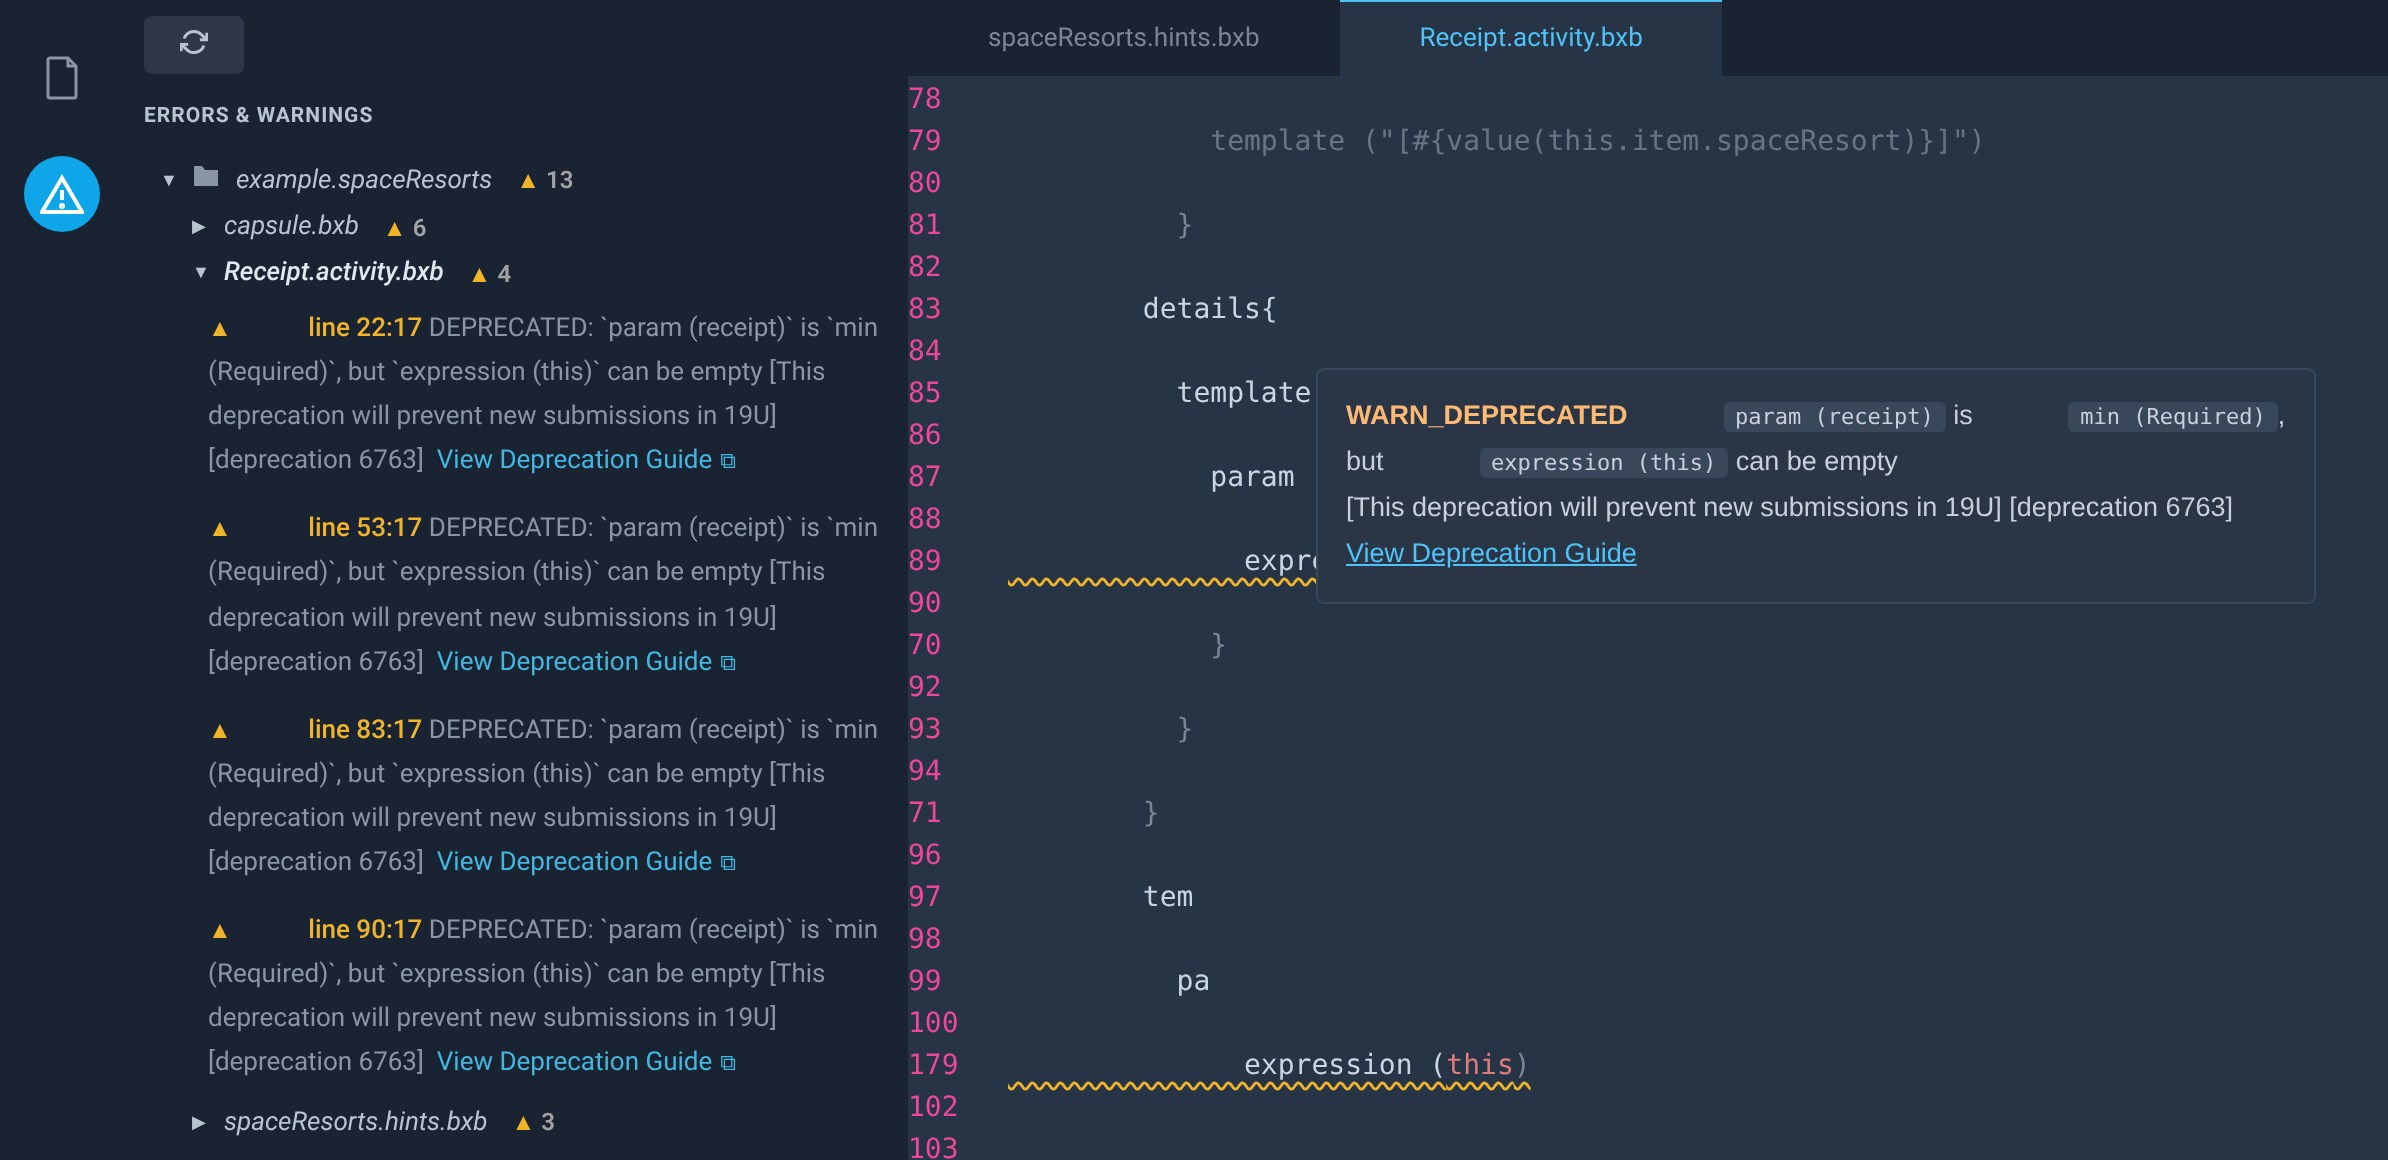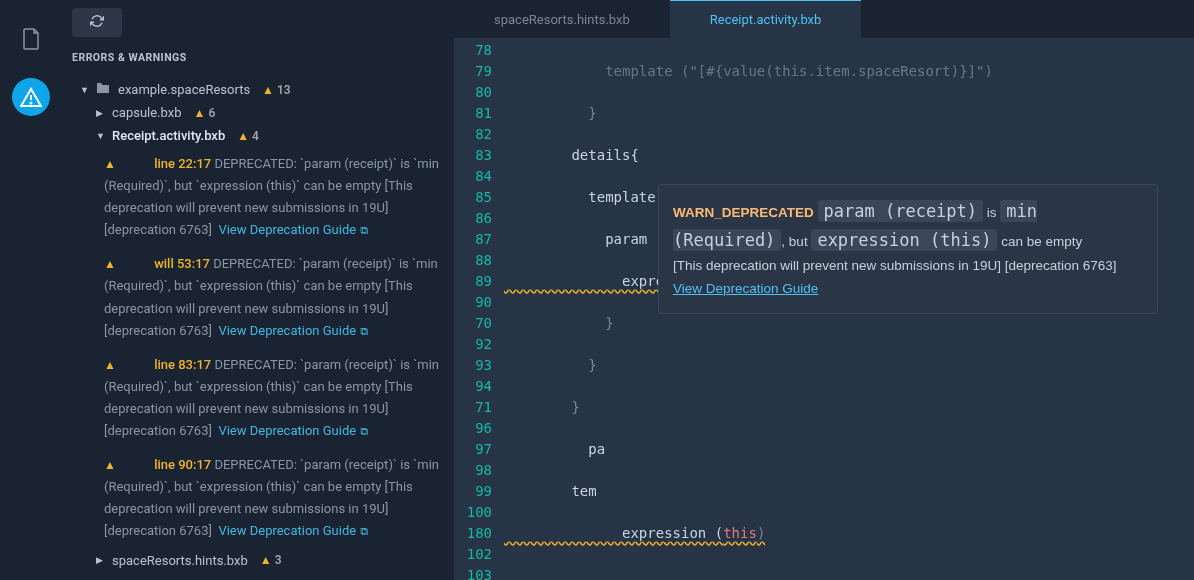--- a/index.html
+++ b/index.html
@@ -66,21 +66,21 @@
       display: flex;
       align-items: center;
       gap: 6px;
       padding: 4px 0;
       cursor: pointer;
       color: #b8c4d0;
     }
     .tree-item.lvl-1 { padding-left: 8px; }
     .tree-item.lvl-2 { padding-left: 24px; }
     .tree-item .disclosure { width: 10px; font-size: 9px; display: inline-block; }
-    .tree-item .label { font-size: 13px; }
+    .tree-item .label { font-size: 13px; font-style: italic; }
     .tree-item.active .label { color: #e2e8f0; font-weight: 500; }
     .badge {
       display: inline-flex;
       align-items: center;
       gap: 3px;
       margin-left: 6px;
     }
     .warn-tri {
       color: #f0b429;
       font-size: 12px;
@@ -143,23 +143,23 @@
     .code-area {
       flex: 1;
       display: flex;
       font-family: "SF Mono", Monaco, Consolas, monospace;
       font-size: 14px;
       overflow: hidden;
       position: relative;
     }
     .gutter {
       width: 50px;
-      text-align: right;
+      text-align: left;
       padding-right: 12px;
-      color: #14b8a6;
+      color: #ec4899;
       background: #263445;
       line-height: 21px;
       padding-top: 2px;
     }
     .code-lines {
       flex: 1;
       line-height: 21px;
       padding-top: 2px;
       color: #cbd5e0;
       white-space: pre;
@@ -183,21 +183,22 @@
       line-height: 1.7;
       font-size: 13.5px;
       font-family: -apple-system, BlinkMacSystemFont, sans-serif;
       color: #c8d0db;
     }
     .tooltip .code-chip {
       background: #3a4659;
       padding: 1px 6px;
       border-radius: 3px;
       font-family: "SF Mono", Monaco, monospace;
-      font-size: 17px;
+      font-size: 11px;
+      margin-left: 44px;
     }
     .tooltip .tag { font-weight: 700; color: #fdba74; }
     .tooltip .link {
       color: #4fc3f7;
       text-decoration: underline;
     }
   </style>
 </head>
 <body>
 
@@ -260,21 +261,21 @@
   
   <div class="warning-entry">
     <span class="warn-tri">▲</span>
     <span class="line-ref">line 22:17</span>
     <span>DEPRECATED: `param (receipt)` is `min (Required)`, but `expression (this)` can be empty</span>
     <span>[This deprecation will prevent new submissions in 19U] [deprecation 6763]</span>
     &nbsp;<a class="link">View Deprecation Guide</a><span class="ext-icon">⧉</span>
   </div>
   <div class="warning-entry">
     <span class="warn-tri">▲</span>
-    <span class="line-ref">will 53:17</span>
+    <span class="line-ref">line 53:17</span>
     <span>DEPRECATED: `param (receipt)` is `min (Required)`, but `expression (this)` can be empty</span>
     <span>[This deprecation will prevent new submissions in 19U] [deprecation 6763]</span>
     &nbsp;<a class="link">View Deprecation Guide</a><span class="ext-icon">⧉</span>
   </div>
   <div class="warning-entry">
     <span class="warn-tri">▲</span>
     <span class="line-ref">line 83:17</span>
     <span>DEPRECATED: `param (receipt)` is `min (Required)`, but `expression (this)` can be empty</span>
     <span>[This deprecation will prevent new submissions in 19U] [deprecation 6763]</span>
     &nbsp;<a class="link">View Deprecation Guide</a><span class="ext-icon">⧉</span>
@@ -320,36 +321,36 @@
         <div>70</div>
         <div>92</div>
         <div>93</div>
         <div>94</div>
         <div>71</div>
         <div>96</div>
         <div>97</div>
         <div>98</div>
         <div>99</div>
         <div>100</div>
-        <div>180</div>
+        <div>179</div>
         <div>102</div>
         <div>103</div>
       </div>
     <div class="code-lines">
 <div><span style="opacity:.4">            template ("[#{value(this.item.spaceResort)}]")</span></div>
 <div><span class="punct">          }</span></div>
 <div><span>        details{</span></div>
 <div><span>          template-macro (</span><span class="type">RECEIPT_ACTIVITY_CARD_DETAILS</span><span class="punct">) {</span></div>
 <div><span>            param (</span><span class="type">receipt</span><span class="punct">) {</span></div>
 <div><span class="warn-underline"><span>              expression (</span><span class="type">this</span><span class="punct">)</span></span></div>
 <div><span class="punct">            }</span></div>
 <div><span class="punct">          }</span></div>
 <div><span class="punct">        }</span></div>
+<div><span>        tem</span></div>
 <div><span>          pa</span></div>
-<div><span>        tem</span></div>
 <div><span class="warn-underline"><span>              expression (</span><span class="type">this</span><span class="punct">)</span></span></div>
 
 
 
 
 
 
 
 
 

